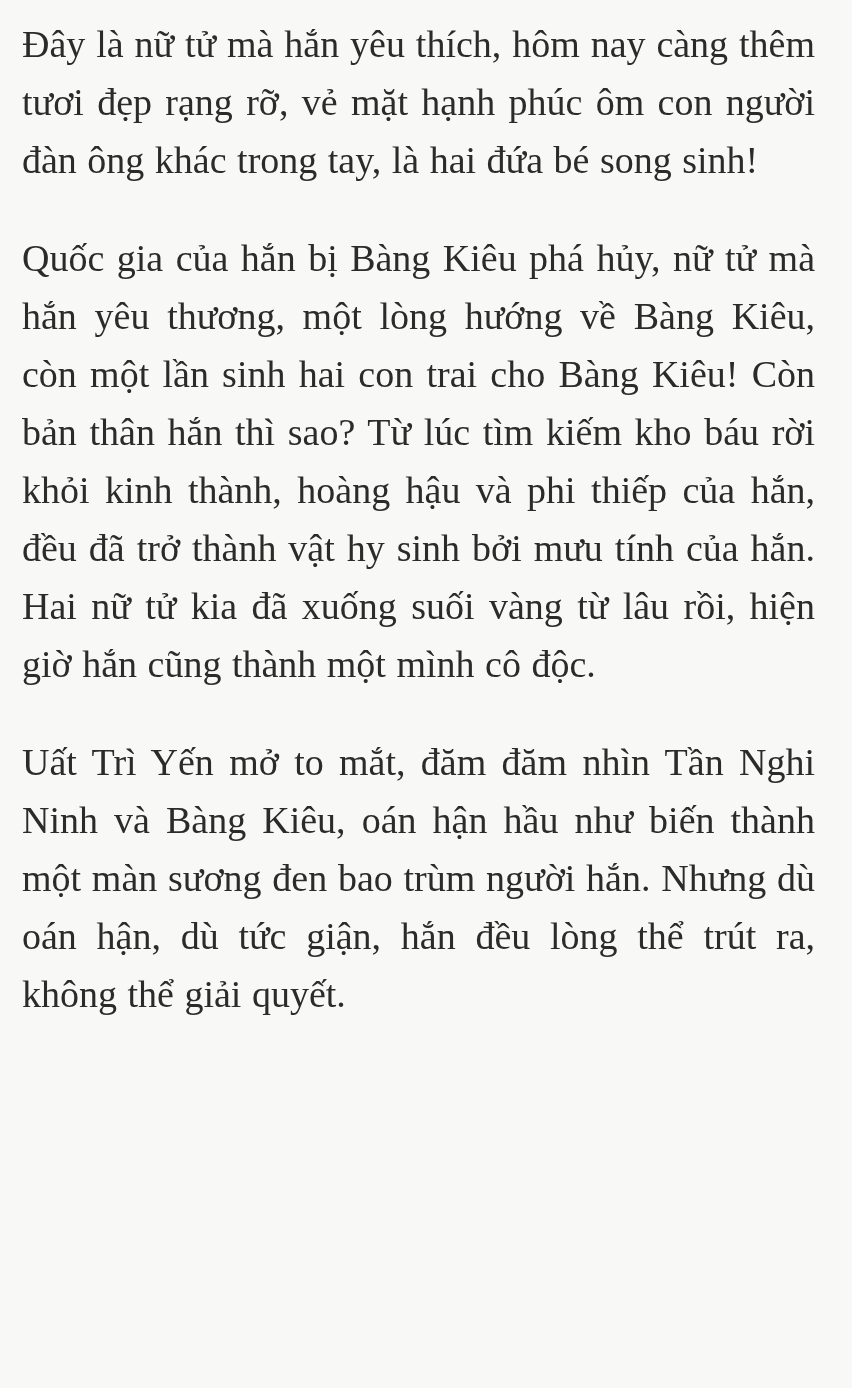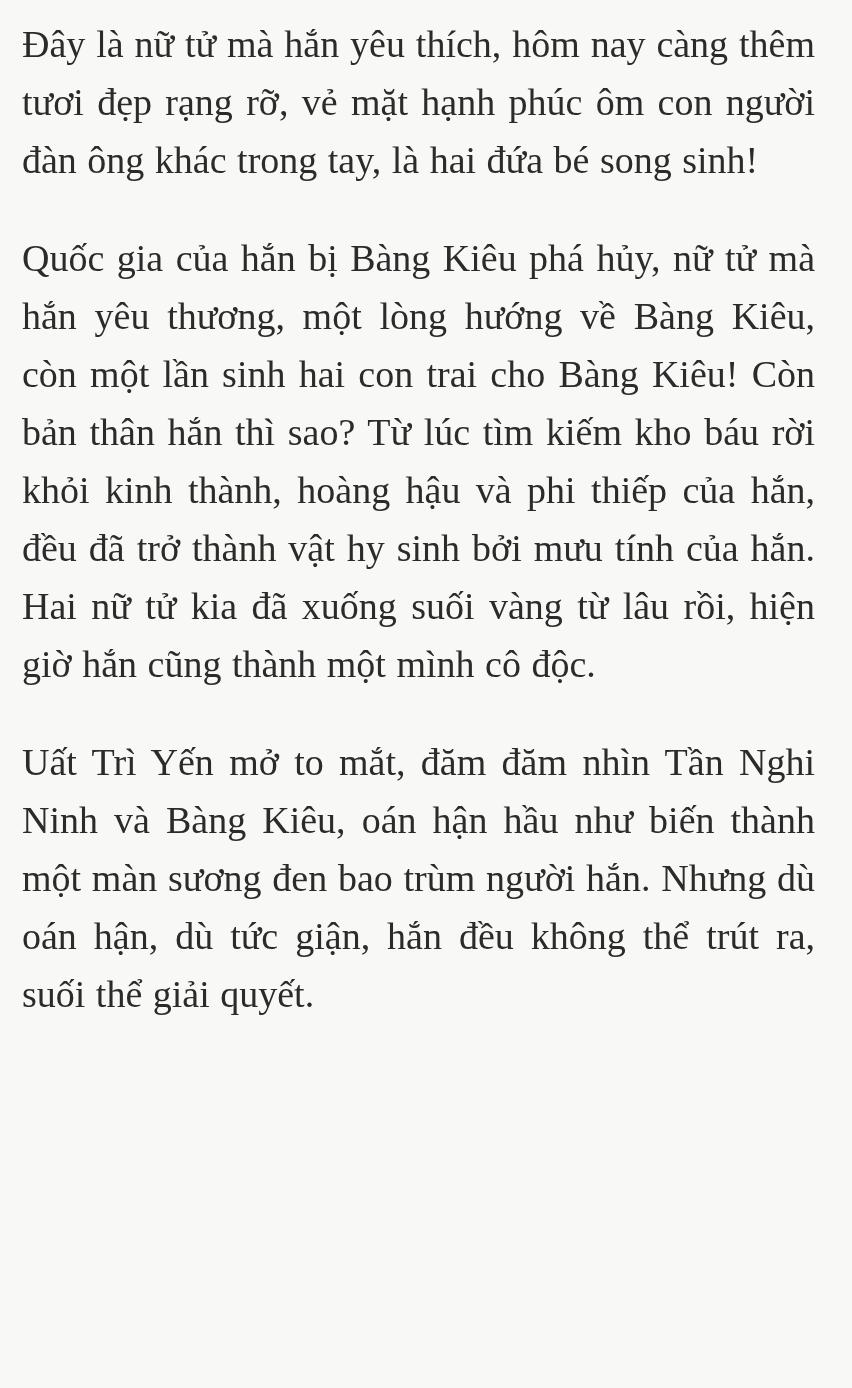--- a/index.html
+++ b/index.html
@@ -32,14 +32,14 @@
   .reader-page p:last-child {
     margin-bottom: 0;
   }
 </style>
 </head>
 <body>
 
 <main class="reader-page">
   <p>Đây là nữ tử mà hắn yêu thích, hôm nay càng thêm tươi đẹp rạng rỡ, vẻ mặt hạnh phúc ôm con người đàn ông khác trong tay, là hai đứa bé song sinh!</p>
   <p>Quốc gia của hắn bị Bàng Kiêu phá hủy, nữ tử mà hắn yêu thương, một lòng hướng về Bàng Kiêu, còn một lần sinh hai con trai cho Bàng Kiêu! Còn bản thân hắn thì sao? Từ lúc tìm kiếm kho báu rời khỏi kinh thành, hoàng hậu và phi thiếp của hắn, đều đã trở thành vật hy sinh bởi mưu tính của hắn. Hai nữ tử kia đã xuống suối vàng từ lâu rồi, hiện giờ hắn cũng thành một mình cô độc.</p>
-  <p>Uất Trì Yến mở to mắt, đăm đăm nhìn Tần Nghi Ninh và Bàng Kiêu, oán hận hầu như biến thành một màn sương đen bao trùm người hắn. Nhưng dù oán hận, dù tức giận, hắn đều không thể trút ra, suối thể giải quyết.</p>
+  <p>Uất Trì Yến mở to mắt, đăm đăm nhìn Tần Nghi Ninh và Bàng Kiêu, oán hận hầu như biến thành một màn sương đen bao trùm người hắn. Nhưng dù oán hận, dù tức giận, hắn đều lòng thể trút ra, không thể giải quyết.</p>
 </main>
 
 </body></html>

